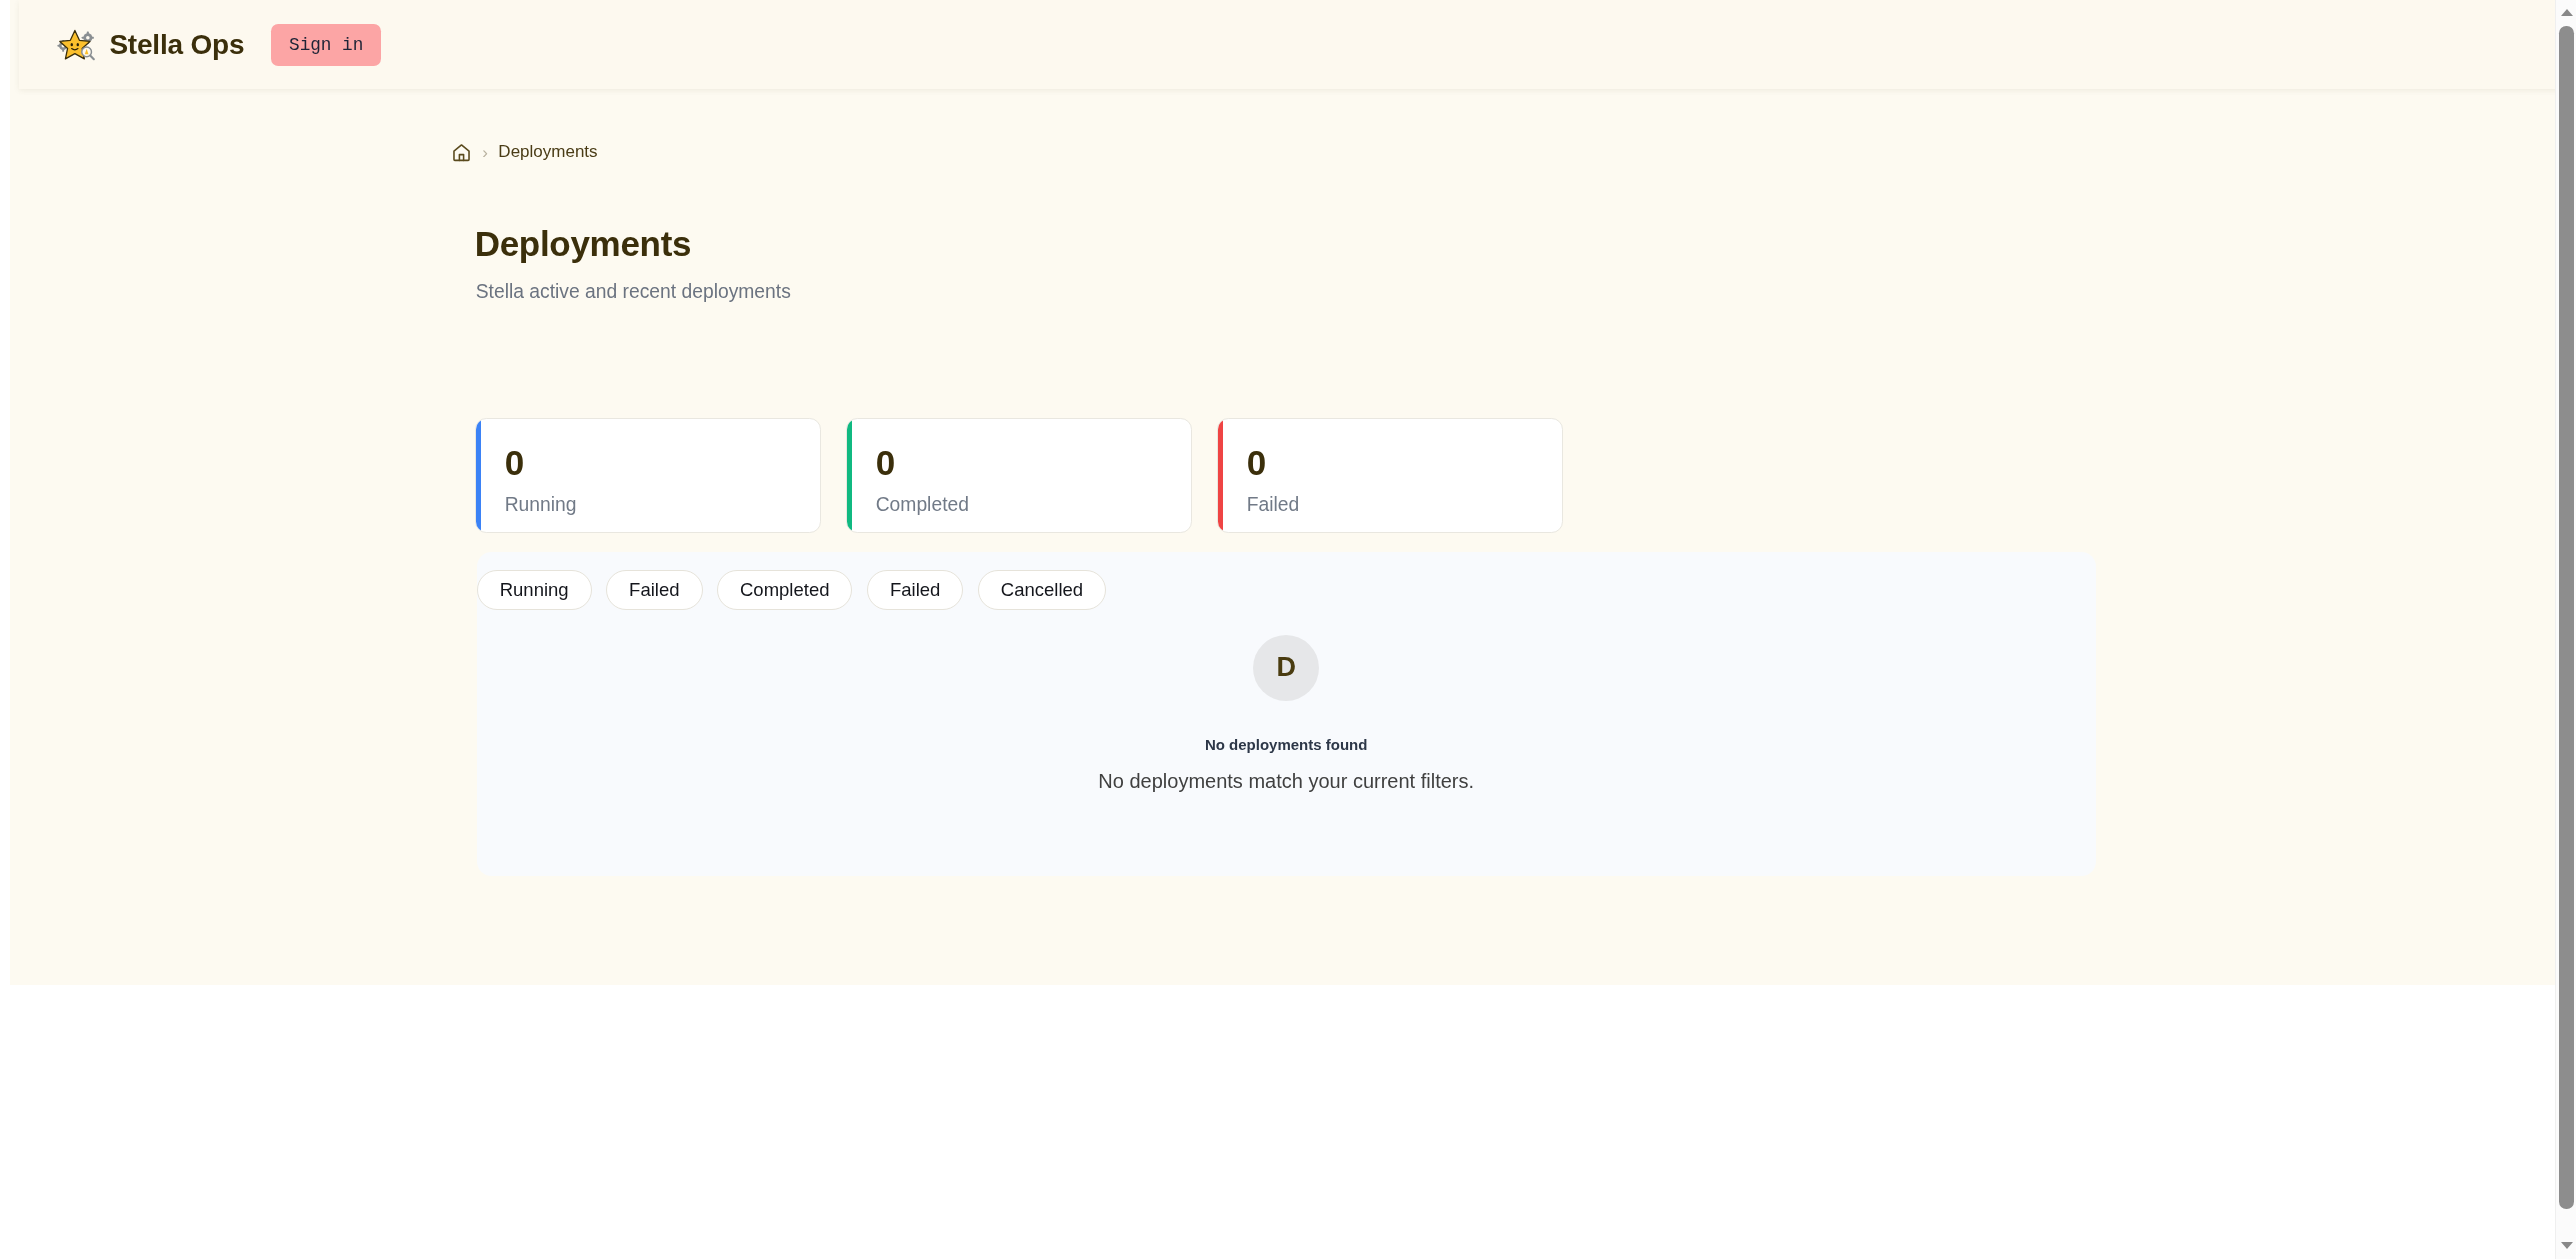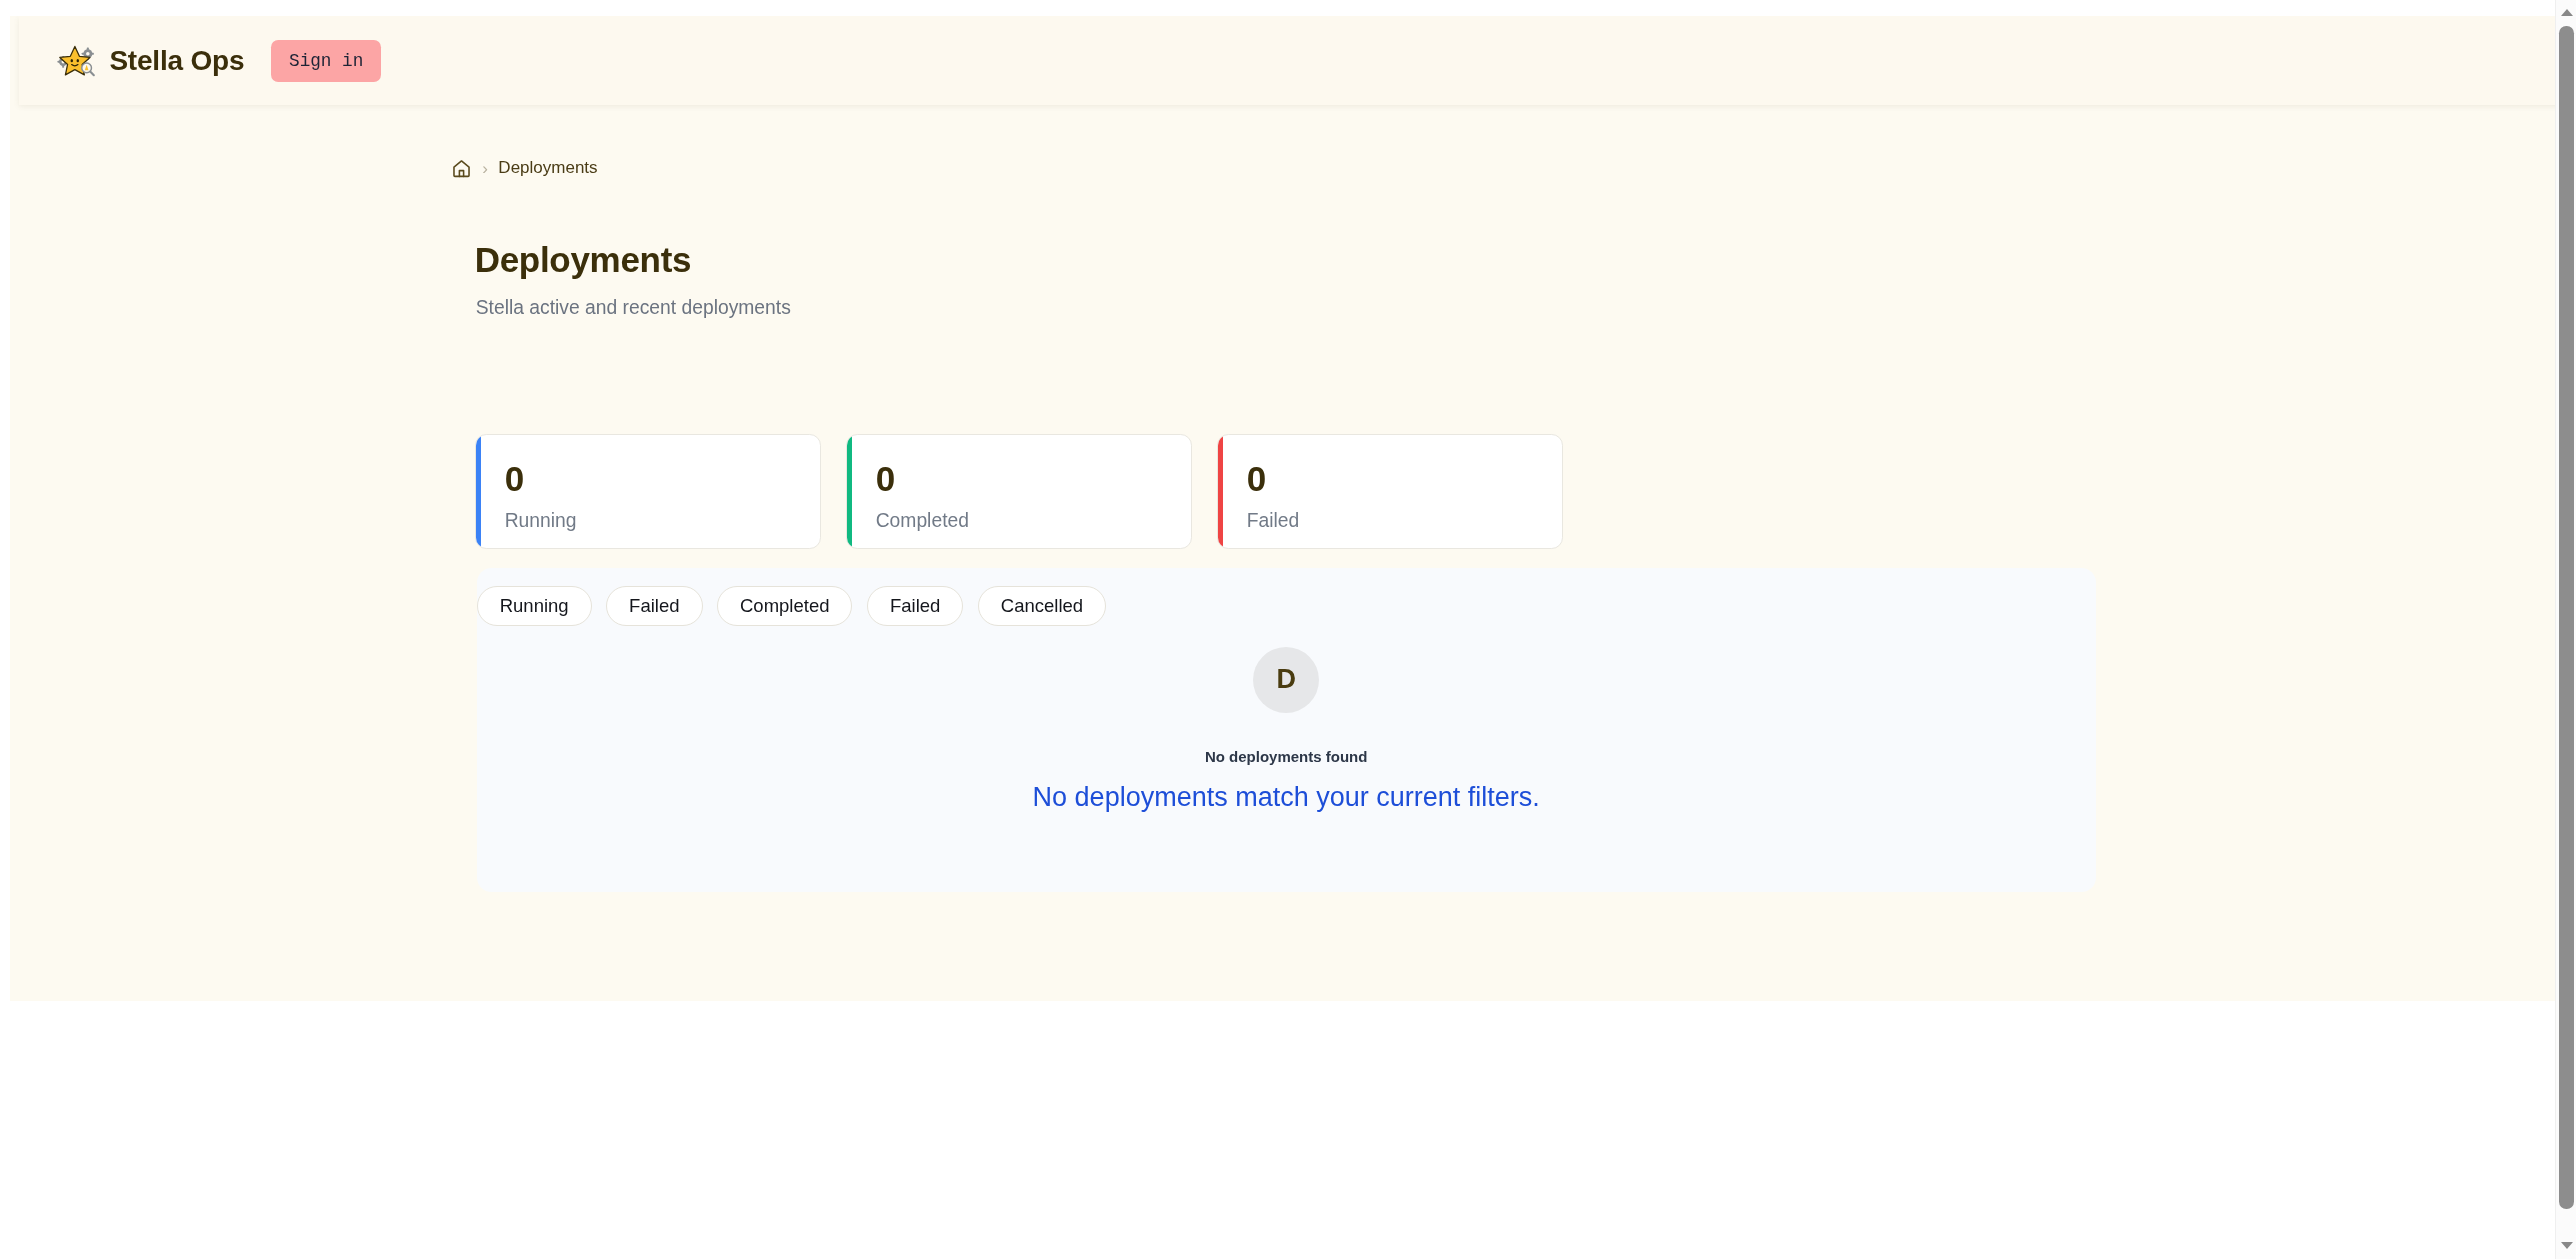--- a/index.html
+++ b/index.html
@@ -21,21 +21,21 @@
     position: absolute;
     left: 0; top: 0;
     width: 2576px;
     height: 1259px;
     background: #ffffff;
   }
 
   .page-canvas {
     position: absolute;
     left: 9.7px;
-    top: 16px;
+    top: 0;
     width: 2545px;
     height: 985px;
     background: #fdfaf1;
     overflow: hidden;
   }
 
   
   .appbar {
     position: absolute;
     left: 9.7px;
@@ -229,22 +229,22 @@
     color: #4a3c10;
   }
   .empty-title {
     margin-top: 35px;
     font-size: 15px;
     font-weight: bold;
     color: #2d3748;
   }
   .empty-desc {
     margin-top: 17.7px;
-    font-size: 27px;
-    color: #1d4ed8;
+    font-size: 20px;
+    color: #404040;
   }
 
   
   .scrollbar {
     position: absolute;
     right: 0; top: 0;
     width: 21px;
     height: 1259px;
     background: #fbfbfb;
     border-left: 0.8px solid #efefef;

